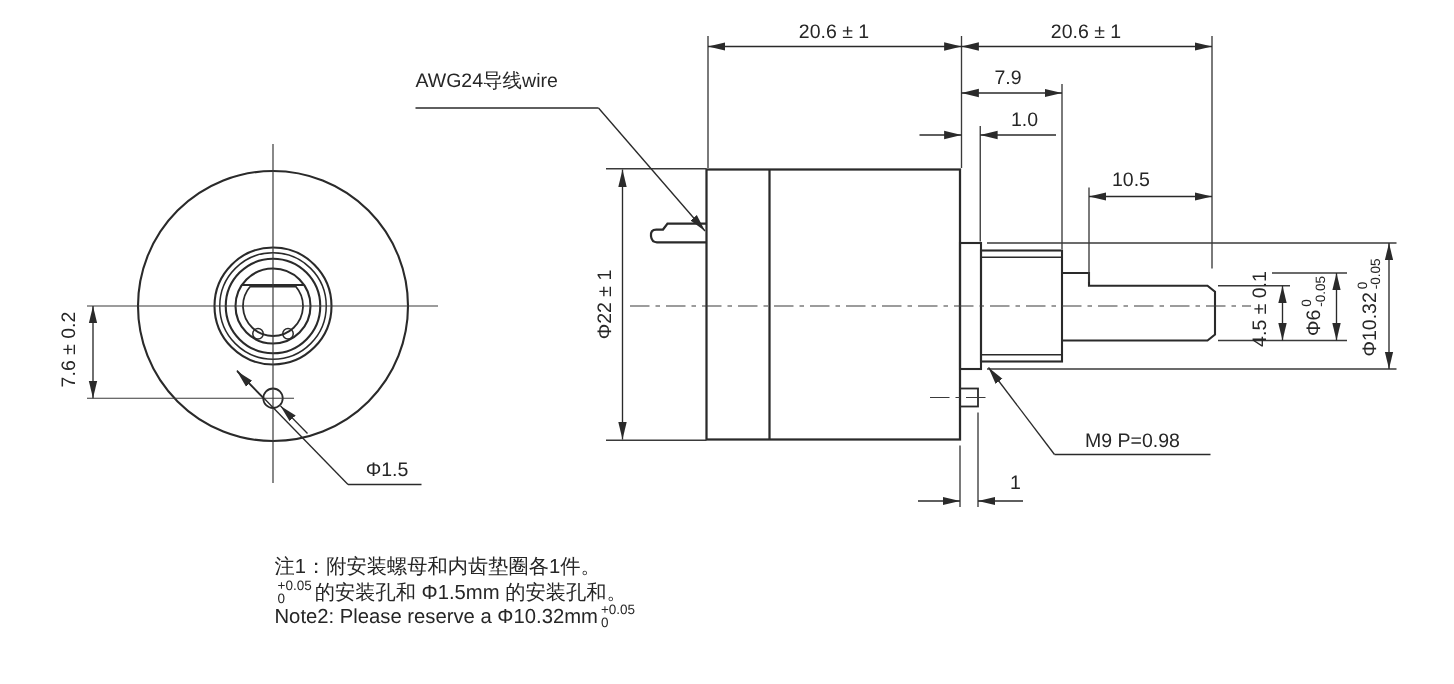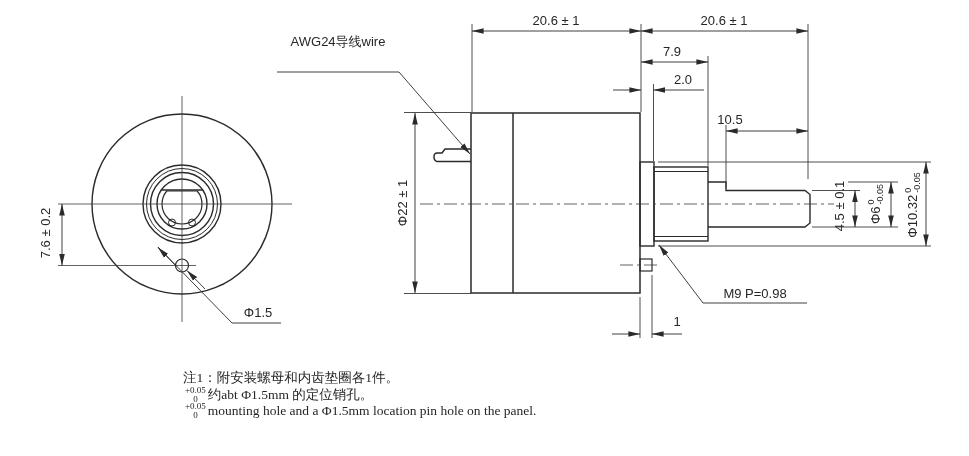--- a/index.html
+++ b/index.html
@@ -4,25 +4,25 @@
 <style>
   html,body{margin:0;padding:0;background:#fff;}
   #canvas{position:relative;width:969px;height:456px;background:#fff;overflow:hidden;
           font-family:"Liberation Sans",sans-serif;color:#262626;}
   #linework{position:absolute;left:0;top:0;}
   .dim{position:absolute;font-size:13px;line-height:14px;white-space:nowrap;color:#262626;
        transform:translate(-50%,-50%);}
   .dim.rot{transform:translate(-50%,-50%) rotate(-90deg);display:flex;align-items:center;gap:1px;}
   .tol{display:inline-flex;flex-direction:column;justify-content:center;font-size:9px;
        line-height:9px;text-align:left;padding-left:1px;}
-  .wire-label{position:absolute;left:277px;top:34px;width:122px;text-align:center;
+  .wire-label{position:absolute;left:277px;top:46px;width:122px;text-align:left;
        font-size:13px;line-height:16px;}
   .notes{position:absolute;left:183px;top:370px;font-size:13.5px;line-height:16.5px;}
-  .note-line{display:flex;align-items:center;white-space:nowrap;height:16.5px;font-family:Liberation Serif, serif;}
-  .note-line .tol{padding:0 2px;text-align:center;}
+  .note-line{display:flex;align-items:center;white-space:nowrap;height:16.5px;}
+  .note-line .tol{padding:0 2px;}
 </style>
 </head>
 <body>
 
 <div id="canvas">
 
   <svg id="linework" width="969" height="456" viewBox="0 0 969 456">
     <defs>
       <marker id="ae" markerUnits="userSpaceOnUse" markerWidth="12" markerHeight="7" refX="11.6" refY="3.2" orient="auto">
         <path d="M0,0.4 L11.6,3.2 L0,6 Z" fill="#2a2a2a"></path>
@@ -114,22 +114,22 @@
     </g>
   </svg>
 
   <div class="wire-label">
     <div>AWG24导线wire</div>
   </div>
 
   <div class="dim" style="left:556px;top:21px">20.6 ± 1</div>
   <div class="dim" style="left:724px;top:21px">20.6 ± 1</div>
   <div class="dim" style="left:672px;top:52px">7.9</div>
-  <div class="dim" style="left:683px;top:80px">2.0</div>
-  <div class="dim" style="left:730px;top:120px">10.5</div>
+  <div class="dim" style="left:683px;top:80px">1.0</div>
+  <div class="dim" style="left:754px;top:120px">10.5</div>
 
   <div class="dim rot" style="left:403px;top:203px">Φ22 ± 1</div>
   <div class="dim rot" style="left:46px;top:233px">7.6 ± 0.2</div>
   <div class="dim" style="left:258px;top:313px">Φ1.5</div>
 
   <div class="dim rot" style="left:840px;top:206px">4.5 ± 0.1</div>
 
   <div class="dim rot" style="left:876px;top:204px">
     <span>Φ6</span>
     <span class="tol">
@@ -149,24 +149,24 @@
   <div class="dim" style="left:755px;top:294px">M9 P=0.98</div>
   <div class="dim" style="left:677px;top:322px">1</div>
 
   <div class="notes">
     <div class="note-line">注1：附安装螺母和内齿垫圈各1件。</div>
     <div class="note-line">
       <span class="tol">
         <span>+0.05</span>
         <span>0</span>
       </span>
-      <span>约abt Φ1.5mm 的定位销孔。</span>
+      <span>的安装孔和 Φ1.5mm 的安装孔和。</span>
     </div>
     <div class="note-line">
+      <span>Note2: Please reserve a Φ10.32mm</span>
       <span class="tol">
         <span>+0.05</span>
         <span>0</span>
       </span>
-      <span>mounting hole and a Φ1.5mm location pin hole on the panel.</span>
     </div>
   </div>
 
 </div>
 
 </body></html>

